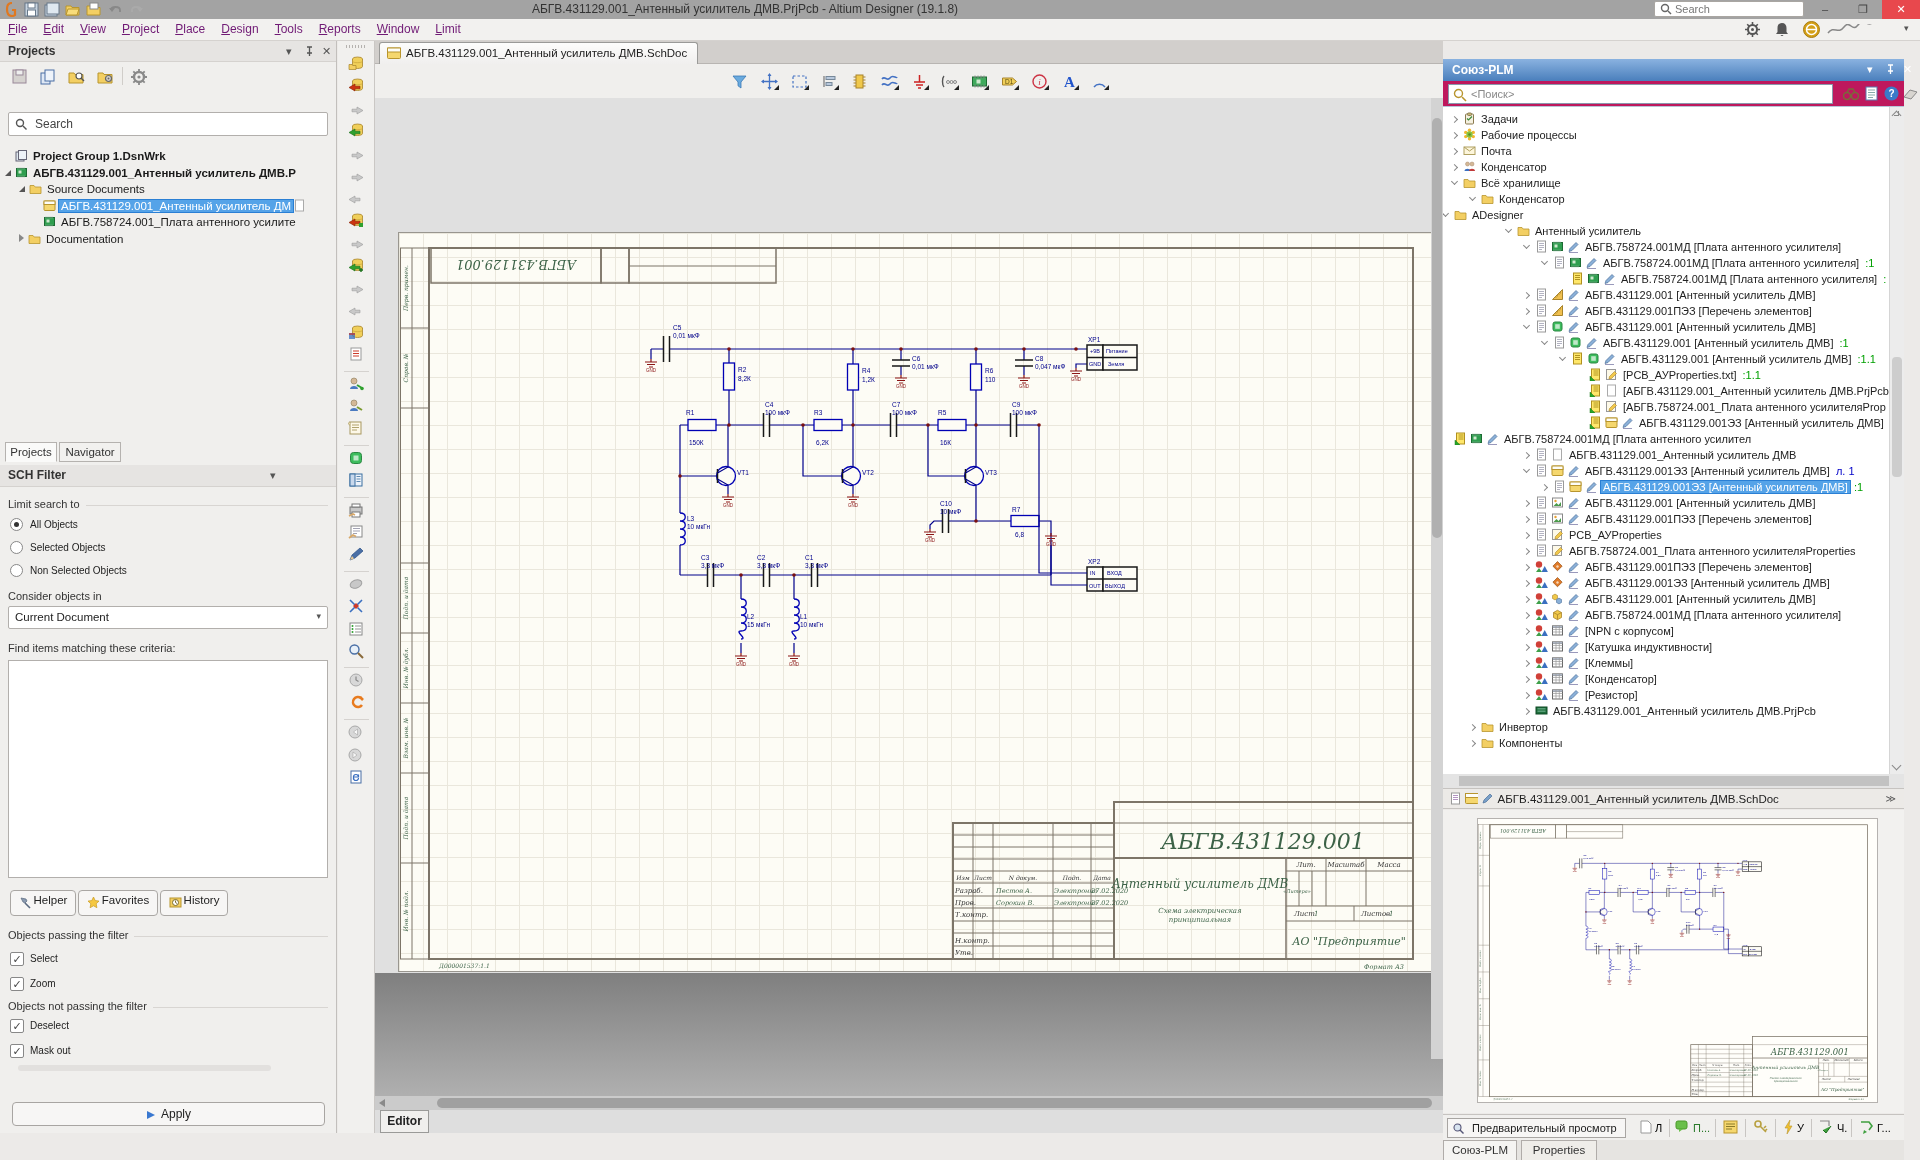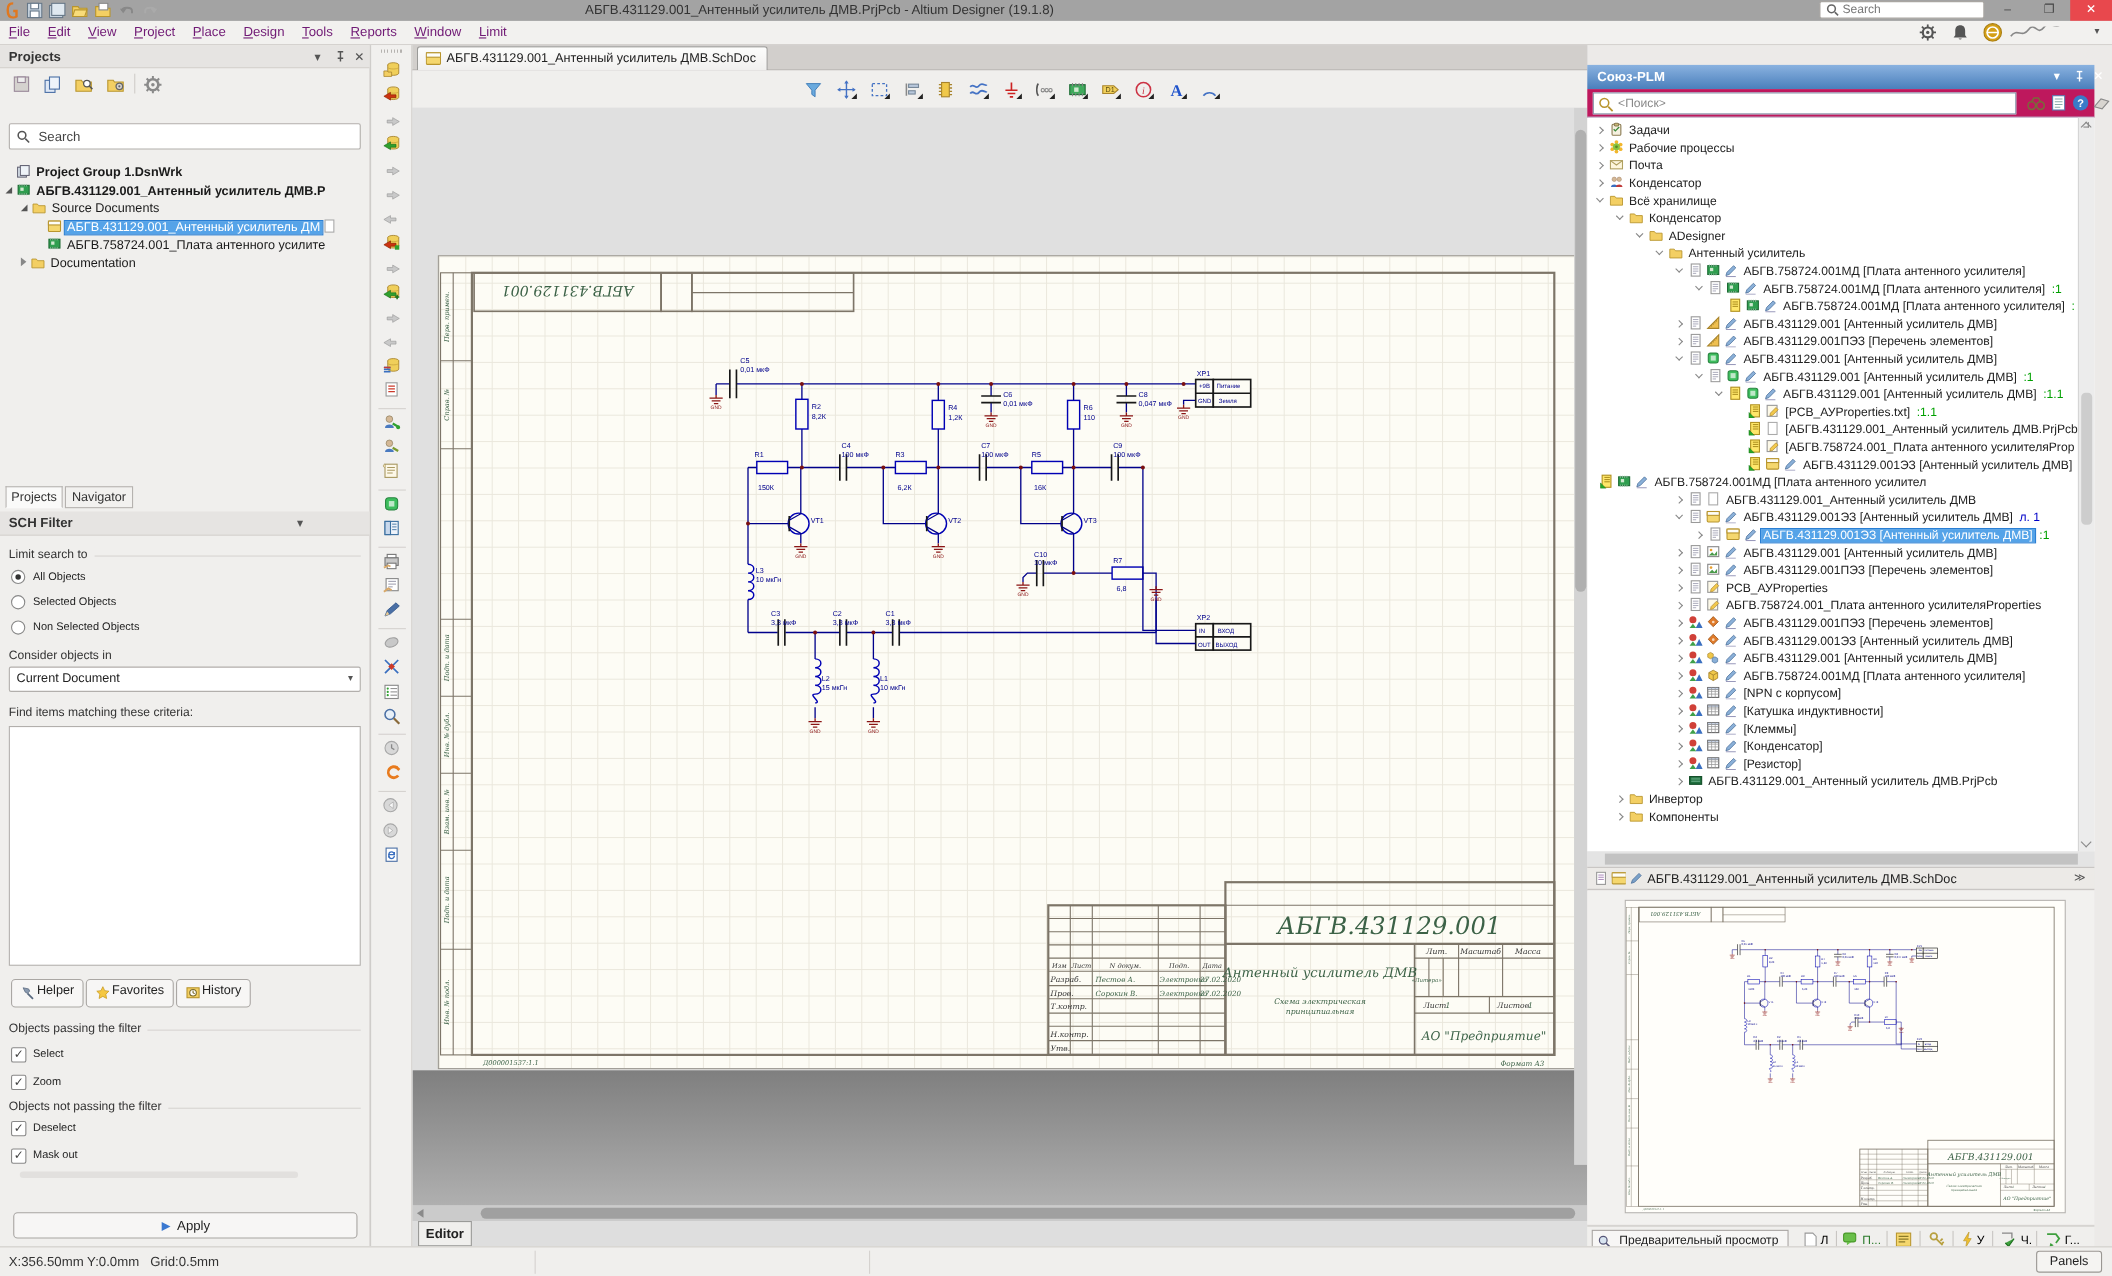--- a/index.html
+++ b/index.html
@@ -868,21 +868,21 @@
             <path d="M1.5 11c0-3 6-3 6 0z" fill="#3a6fc0"></path>
             <circle cx="9" cy="4" r="2" fill="#d4b896" stroke="#a8886a" stroke-width=".5"></circle>
             <path d="M6 11c0-3 6-3 6 0z" fill="#c03a3a"></path>
           </svg><span class="" style="padding:0 2px">Конденсатор</span></div>
         <div class="ptrow" style="left:0;top:68px;padding-left:9px"><span class="chev chev-d"></span><svg class="ticon" width="13" height="13" viewBox="0 0 13 13">
             <path d="M1 3.5h4l1.2 1.5H12v6.5H1z" fill="#f3cf63" stroke="#b8952e" stroke-width=".8"></path>
           </svg><span class="" style="padding:0 2px">Всё хранилище</span></div>
         <div class="ptrow" style="left:0;top:84px;padding-left:27px"><span class="chev chev-d"></span><svg class="ticon" width="13" height="13" viewBox="0 0 13 13">
             <path d="M1 3.5h4l1.2 1.5H12v6.5H1z" fill="#f3cf63" stroke="#b8952e" stroke-width=".8"></path>
           </svg><span class="" style="padding:0 2px">Конденсатор</span></div>
-        <div class="ptrow" style="left:0;top:100px;padding-left:45px"><span class="chev chev-d"></span><svg class="ticon" width="13" height="13" viewBox="0 0 13 13">
+        <div class="ptrow" style="left:0;top:100px;"><span class="chev chev-d"></span><svg class="ticon" width="13" height="13" viewBox="0 0 13 13">
             <path d="M1 3.5h4l1.2 1.5H12v6.5H1z" fill="#f3cf63" stroke="#b8952e" stroke-width=".8"></path>
           </svg><span class="" style="padding:0 2px">ADesigner</span></div>
         <div class="ptrow" style="left:0;top:116px;padding-left:63px"><span class="chev chev-d"></span><svg class="ticon" width="13" height="13" viewBox="0 0 13 13">
             <path d="M1 3.5h4l1.2 1.5H12v6.5H1z" fill="#f3cf63" stroke="#b8952e" stroke-width=".8"></path>
           </svg><span class="" style="padding:0 2px">Антенный усилитель</span></div>
         <div class="ptrow" style="left:0;top:132px;padding-left:81px"><span class="chev chev-d"></span><svg class="ticon" width="13" height="13" viewBox="0 0 13 13">
             <rect x="2.5" y="1" width="8" height="11" fill="#fff" stroke="#999"></rect>
             <path d="M4 3.5h5M4 5.5h5M4 7.5h5M4 9.5h3" stroke="#aab" stroke-width=".9"></path>
           </svg><svg class="ticon" width="13" height="13" viewBox="0 0 13 13">
             <rect x="1.5" y="2.5" width="10" height="8" fill="#2f9e4f" stroke="#1c6b33"></rect>
@@ -1260,19 +1260,13 @@
           <path d="M9 13l-4 2 1-4z" fill="#3fa03f"></path>
         </svg>
         <span style="position:absolute;left:434px;top:7px;font-size:11px">Г...</span>
       </div>
     <div id="plm-bottomtabs">
       <div class="btab active" style="left:0;width:74px"><span>Союз-PLM</span></div>
       <div class="btab" style="left:78px;width:76px"><span>Properties</span></div>
     </div>
   </div>
 
-  <div id="statusbar">
-    <span id="status-coords"><span>X:356.50mm Y:0.0mm</span>&nbsp;&nbsp;&nbsp;<span>Grid:0.5mm</span></span>
-    <div class="sdiv" style="left:486px"></div>
-    <div class="sdiv" style="left:790px"></div>
-    <div id="panels-btn">Panels</div>
-  </div>
 </div>
 
 </body></html>

